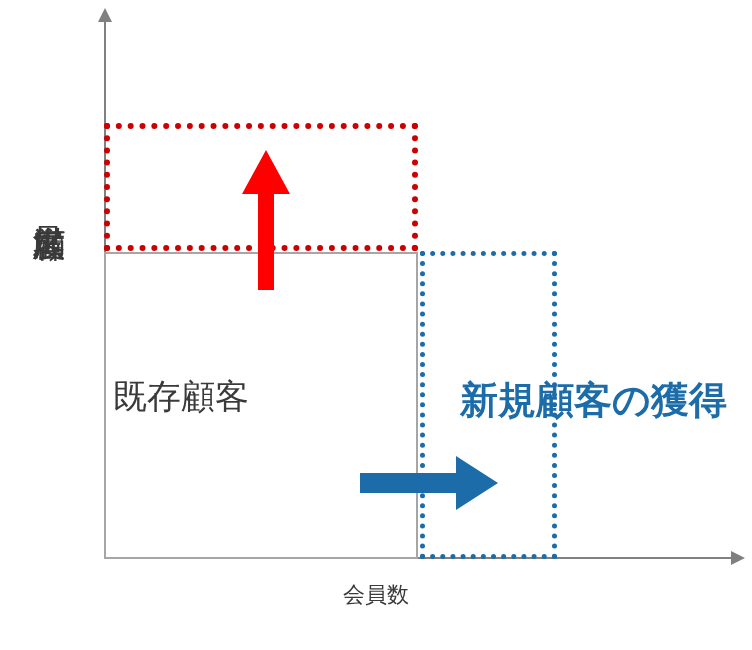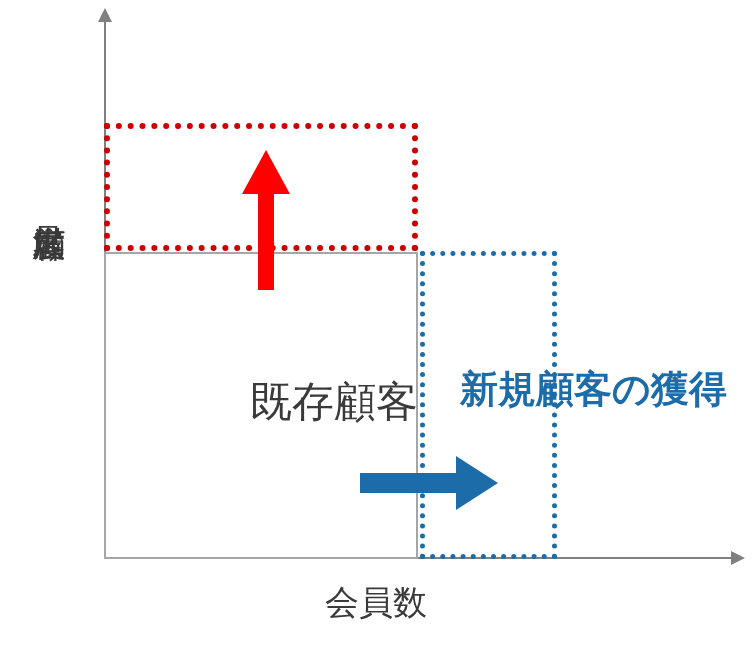--- a/index.html
+++ b/index.html
@@ -66,42 +66,42 @@
     text-orientation: upright;
     letter-spacing: 0px;
     white-space: nowrap;
   }
   #x-axis-label {
     position: absolute;
     left: 0px;
     top: 580px;
     width: 752px;
     text-align: center;
-    font-size: 34px;
+    font-size: 22px;
     color: #3a3a3a;
   }
 
   
   #existing-box {
     position: absolute;
     left: 104px;
     top: 252px;
     width: 314px;
     height: 307px;
     border: 2px solid #a6a6a6;
     box-sizing: border-box;
     background: transparent;
   }
   #existing-box-label {
     position: absolute;
-    left: 104px;
+    left: 113px;
     top: 374px;
     width: 314px;
-    text-align: right;
-    font-size: 42px;
+    text-align: left;
+    font-size: 34px;
     color: #3a3a3a;
   }
 
   
   .dotted-box {
     position: absolute;
     box-sizing: border-box;
     background: transparent;
   }
   #red-dotted-box {
@@ -144,21 +144,21 @@
     width: 400px;
     text-align: center;
     font-size: 42px;
     font-weight: bold;
     color: #E8201A;
     white-space: nowrap;
   }
   #blue-callout {
     position: absolute;
     left: 460px;
-    top: 364px;
+    top: 375px;
     width: 285px;
     text-align: left;
     font-size: 38px;
     font-weight: bold;
     color: #1B6CA8;
     white-space: nowrap;
   }
 </style>
 </head>
 <body>

